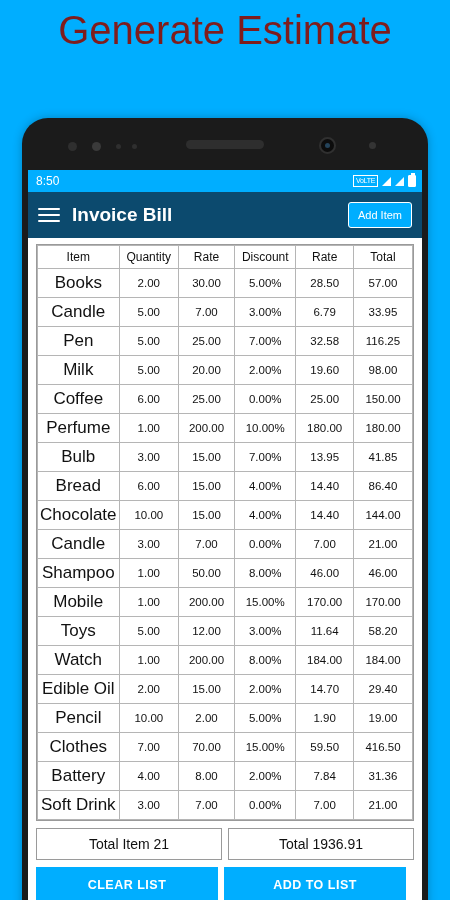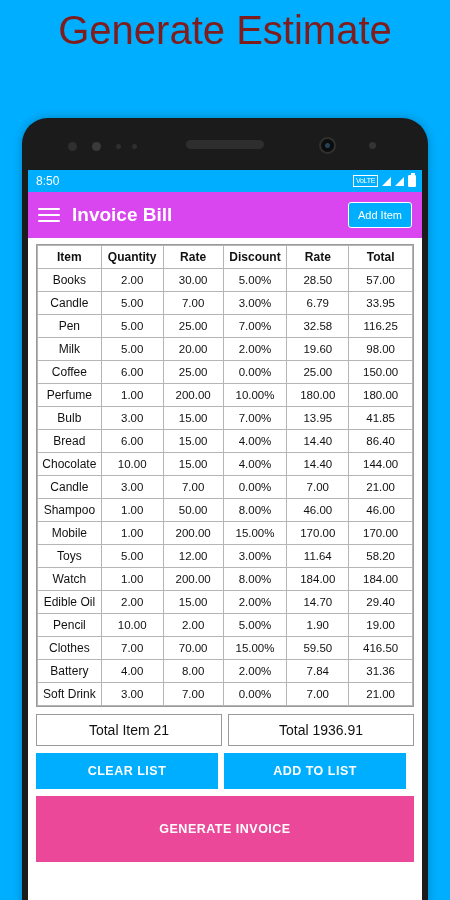--- a/index.html
+++ b/index.html
@@ -126,21 +126,21 @@
     content: "";
     position: absolute;
     top: -3px; left: 2px;
     width: 4px; height: 2px;
     background: #ffffff;
   }
 
   
   .appbar {
     height: 46px;
-    background: #d946ef;
+    background: #0c4a6e;
     display: flex;
     align-items: center;
     padding: 0 10px;
     gap: 12px;
   }
   .hamburger {
     width: 22px;
     display: flex;
     flex-direction: column;
     gap: 4px;
@@ -181,24 +181,24 @@
     color: #111111;
   }
   th, td {
     border: 1px solid #b5b5b5;
     text-align: center;
     padding: 4px 2px;
     height: 23px;
     white-space: nowrap;
   }
   th {
-    font-weight: bold;
+    font-weight: normal;
     font-size: 12px;
   }
-  td.item-cell { font-size: 12px; }
+  td.item-cell { font-size: 17px; }
   col.c-item { width: 17%; }
   col.c-qty { width: 16.5%; }
   col.c-rate { width: 16%; }
   col.c-disc { width: 17%; }
   col.c-rate2 { width: 16.5%; }
   col.c-total { width: 17%; }
 
   
   .totals-row {
     display: flex;

